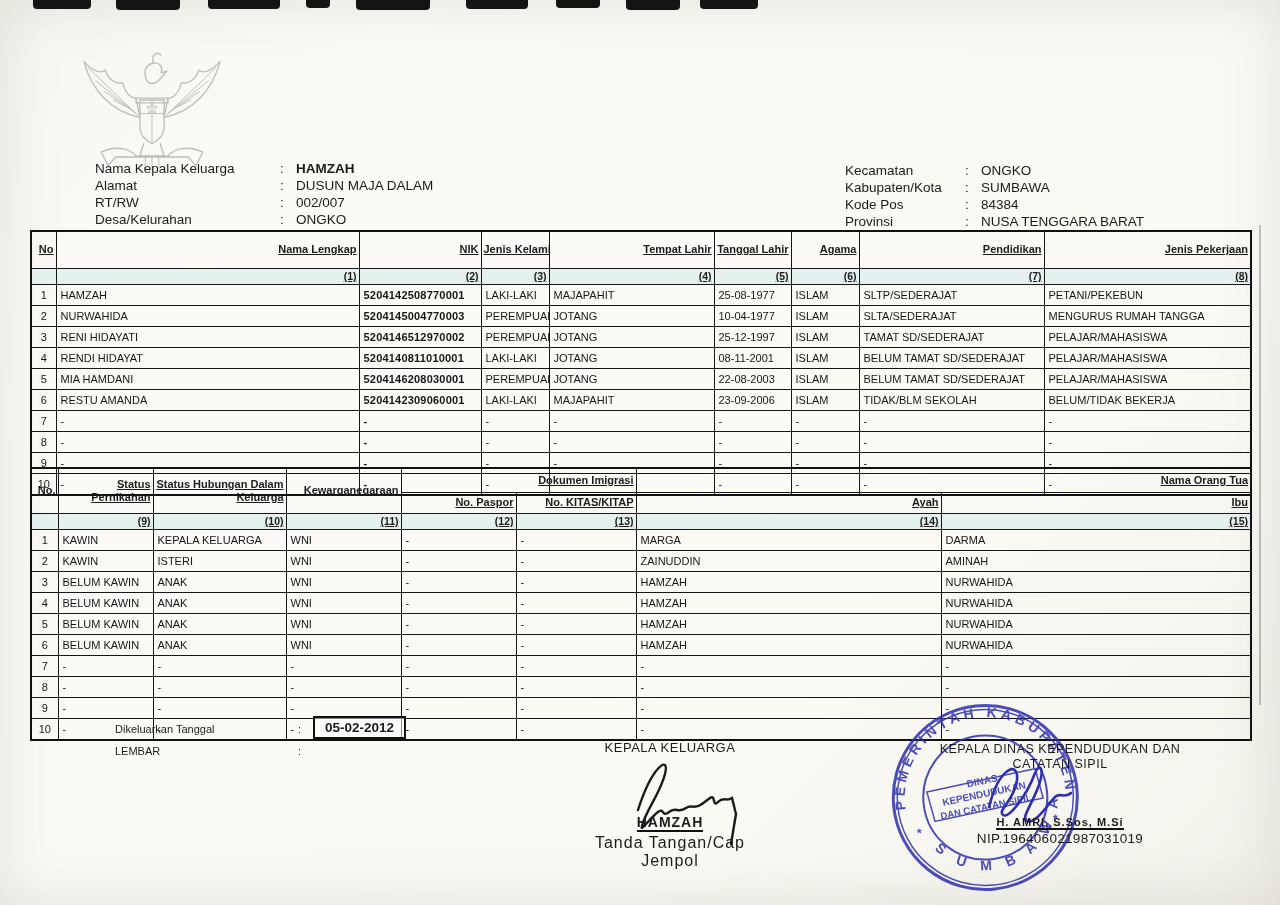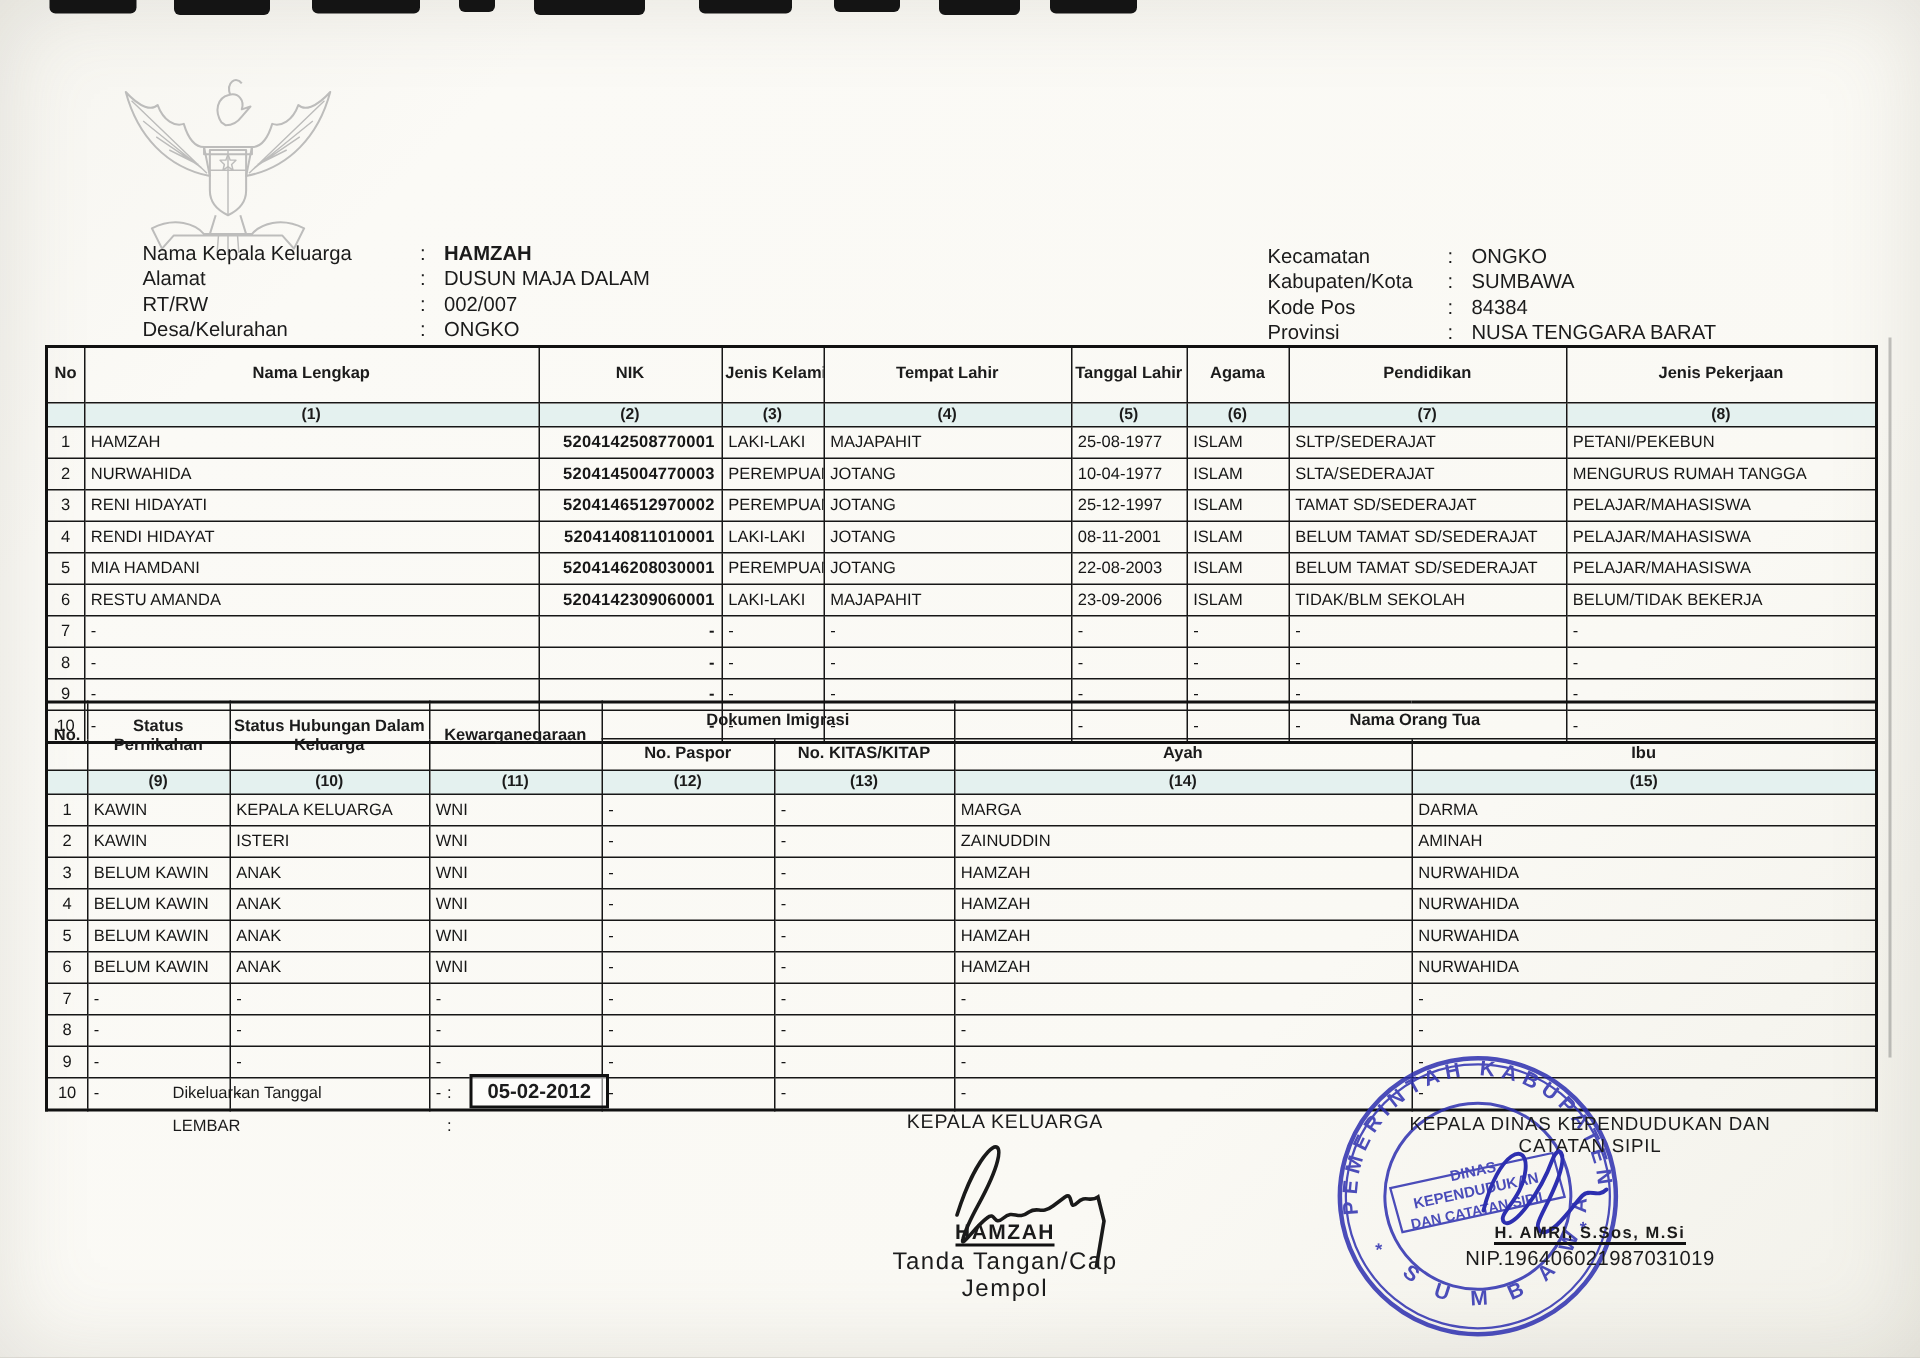--- a/index.html
+++ b/index.html
@@ -27,25 +27,25 @@
   .hinfo-right .hlabel{width:120px;}
   .hcolon{width:16px;}
   .hval{white-space:nowrap;}
   .hval.bold{font-weight:bold;}
   
   table{border-collapse:collapse;table-layout:fixed;position:absolute;left:30px;width:1220px;background:transparent;}
   .t1{top:230px;}
   .t2{top:467px;}
   th,td{border:1.5px solid #161616;overflow:hidden;white-space:nowrap;}
   table{border:2.5px solid #111;}
-  th{font-size:11px;font-weight:bold;text-align:center;line-height:1.2;padding:2px 2px;vertical-align:middle;}
+  th{font-size:11px;font-weight:bold;text-align:right;line-height:1.2;padding:2px 2px;vertical-align:middle;text-decoration:underline;}
   .num-row th{background:#e4f1ef;font-size:10.5px;height:15px;padding:0 2px;}
   td{font-size:11px;height:18px;padding:1px 4px;vertical-align:middle;color:#161616;}
   td:first-child{text-align:center;padding:1px 1px;}
-  td.bold{font-weight:bold;letter-spacing:.2px;text-align:right;}
+  td.bold{font-weight:bold;letter-spacing:.2px;}
   .t1 thead tr:first-child th{height:32px;}
   .t2 thead tr:first-child th{height:19px;}
   .t2 thead tr.sub th{height:16px;}
   
   .edge-line{position:absolute;left:1259px;top:225px;width:2px;height:480px;background:rgba(90,90,90,.35);}
   
   .f-label{position:absolute;font-size:11px;}
   .date-box{position:absolute;left:313px;top:716px;border:2px solid #111;padding:2px 10px;font-size:13.5px;font-weight:600;background:rgba(255,255,255,.5);}
   .lembar-list{position:absolute;left:315px;top:744px;font-size:13.5px;line-height:16.5px;white-space:pre;}
   .sig-left{position:absolute;left:575px;top:740px;width:190px;text-align:center;}

